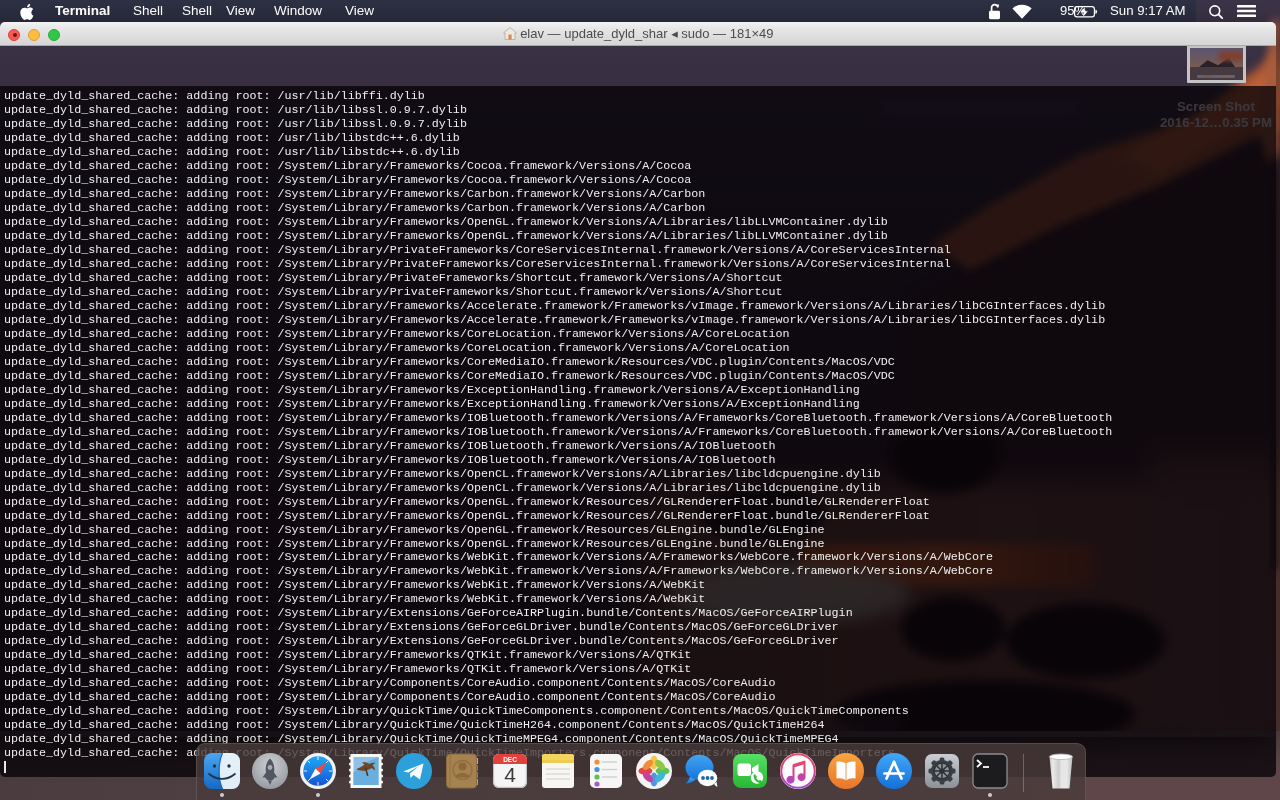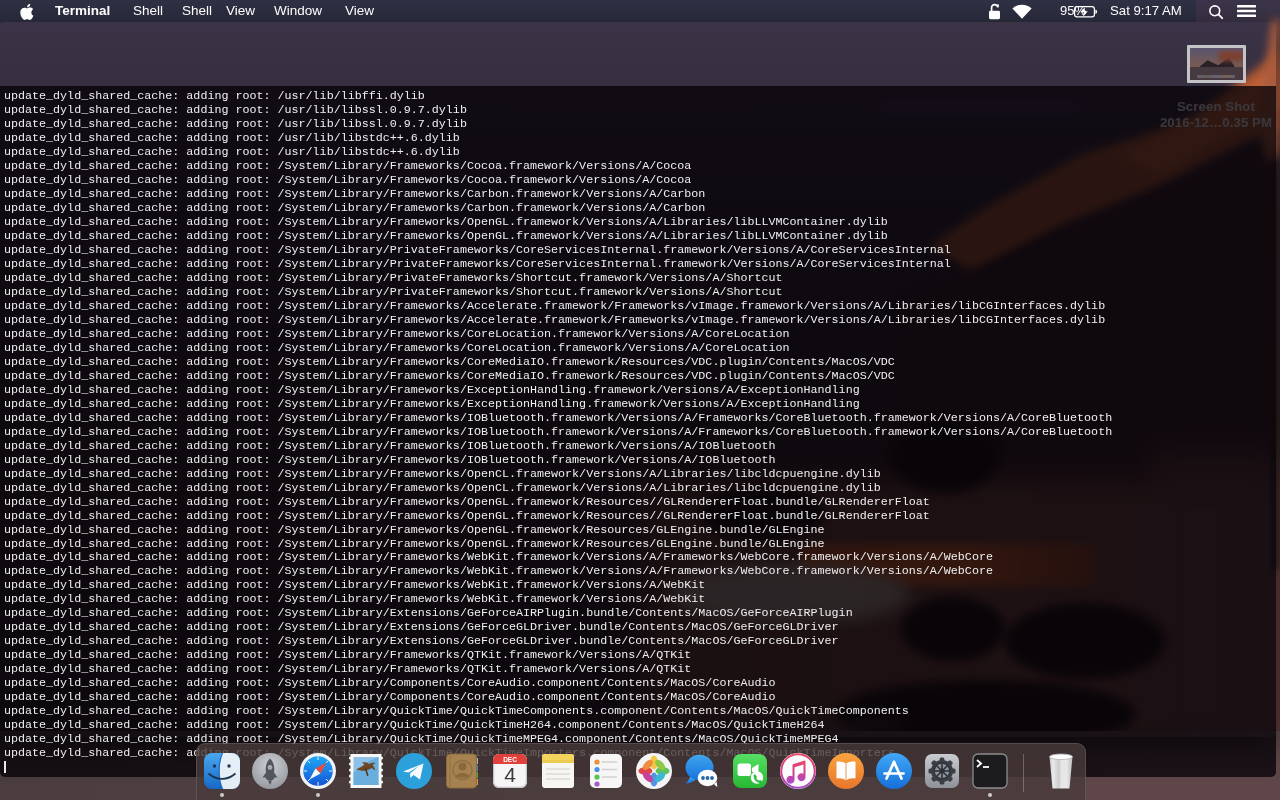--- a/index.html
+++ b/index.html
@@ -139,33 +139,44 @@
   </svg>
   <svg class="mitem" style="left:1010px;top:4px" width="24" height="16" viewBox="0 0 24 16">
     <path fill="#fff" d="M12 14.8 L2.4 4.4 A14.3 14.3 0 0 1 21.6 4.4 Z"></path>
   </svg>
   <span class="mitem" style="left:1044px;font-size:13px;margin-left:16px;">95%</span>
   <svg class="mitem" style="left:1074px;top:5.5px" width="24" height="12" viewBox="0 0 24 12">
     <rect x="0.6" y="0.6" width="19.8" height="10.3" rx="2.4" fill="none" stroke="#fff" stroke-width="1.2"></rect>
     <path d="M21.4 3.6 L21.4 7.9 A2.2 2.2 0 0 0 21.4 3.6z" fill="#fff"></path>
     <path d="M10.9 1.2 L6.3 6.3 L9.6 6.3 L9.2 10.6 L13.8 5.3 L10.5 5.3 Z" fill="#fff"></path>
   </svg>
-  <span class="mitem" style="left:1110px;font-size:13.2px;">Sat 9:17 AM</span>
+  <span class="mitem" style="left:1110px;font-size:13.2px;">Sun 9:17 AM</span>
   <svg class="mitem" style="left:1208px;top:3.5px" width="16" height="16" viewBox="0 0 16 16">
     <circle cx="6.8" cy="6.8" r="4.9" fill="none" stroke="#fff" stroke-width="1.6"></circle>
     <line x1="10.4" y1="10.4" x2="14.2" y2="14.2" stroke="#fff" stroke-width="1.8" stroke-linecap="round"></line>
   </svg>
   <svg class="mitem" style="left:1237px;top:5px" width="20" height="12" viewBox="0 0 20 12">
     <rect x="0" y="0" width="19" height="2.6" rx="0.6" fill="#fff"></rect>
     <rect x="0" y="4.7" width="19" height="2.6" rx="0.6" fill="#fff"></rect>
     <rect x="0" y="9.4" width="19" height="2.6" rx="0.6" fill="#fff"></rect>
   </svg>
 </div>
 
 <div id="term">
+  <div id="titlebar">
+    <div class="tl" id="tl-r">
+        <div style="position:absolute;left:3.5px;top:3.5px;width:4px;height:4px;border-radius:50%;background:#5d1d12;"></div>
+      </div>
+      <div class="tl" id="tl-y"></div>
+      <div class="tl" id="tl-g"></div>
+    <div id="title"><svg width="14" height="13" viewBox="0 0 14 13" style="vertical-align:-2px">
+          <path d="M7 0.5 L13.5 6 L12 6 L12 12.5 L2 12.5 L2 6 L0.5 6 Z" fill="#efe9e4" stroke="#b5a89b" stroke-width="0.8"></path>
+          <rect x="5.4" y="7.5" width="3.2" height="5" fill="#d28b52"></rect>
+        </svg> elav — update_dyld_shar ◂ sudo — 181×49</div>
+  </div>
   <div id="tbody">
     <pre id="ttext">update_dyld_shared_cache: adding root: /usr/lib/libffi.dylib
 update_dyld_shared_cache: adding root: /usr/lib/libssl.0.9.7.dylib
 update_dyld_shared_cache: adding root: /usr/lib/libssl.0.9.7.dylib
 update_dyld_shared_cache: adding root: /usr/lib/libstdc++.6.dylib
 update_dyld_shared_cache: adding root: /usr/lib/libstdc++.6.dylib
 update_dyld_shared_cache: adding root: /System/Library/Frameworks/Cocoa.framework/Versions/A/Cocoa
 update_dyld_shared_cache: adding root: /System/Library/Frameworks/Cocoa.framework/Versions/A/Cocoa
 update_dyld_shared_cache: adding root: /System/Library/Frameworks/Carbon.framework/Versions/A/Carbon
 update_dyld_shared_cache: adding root: /System/Library/Frameworks/Carbon.framework/Versions/A/Carbon

